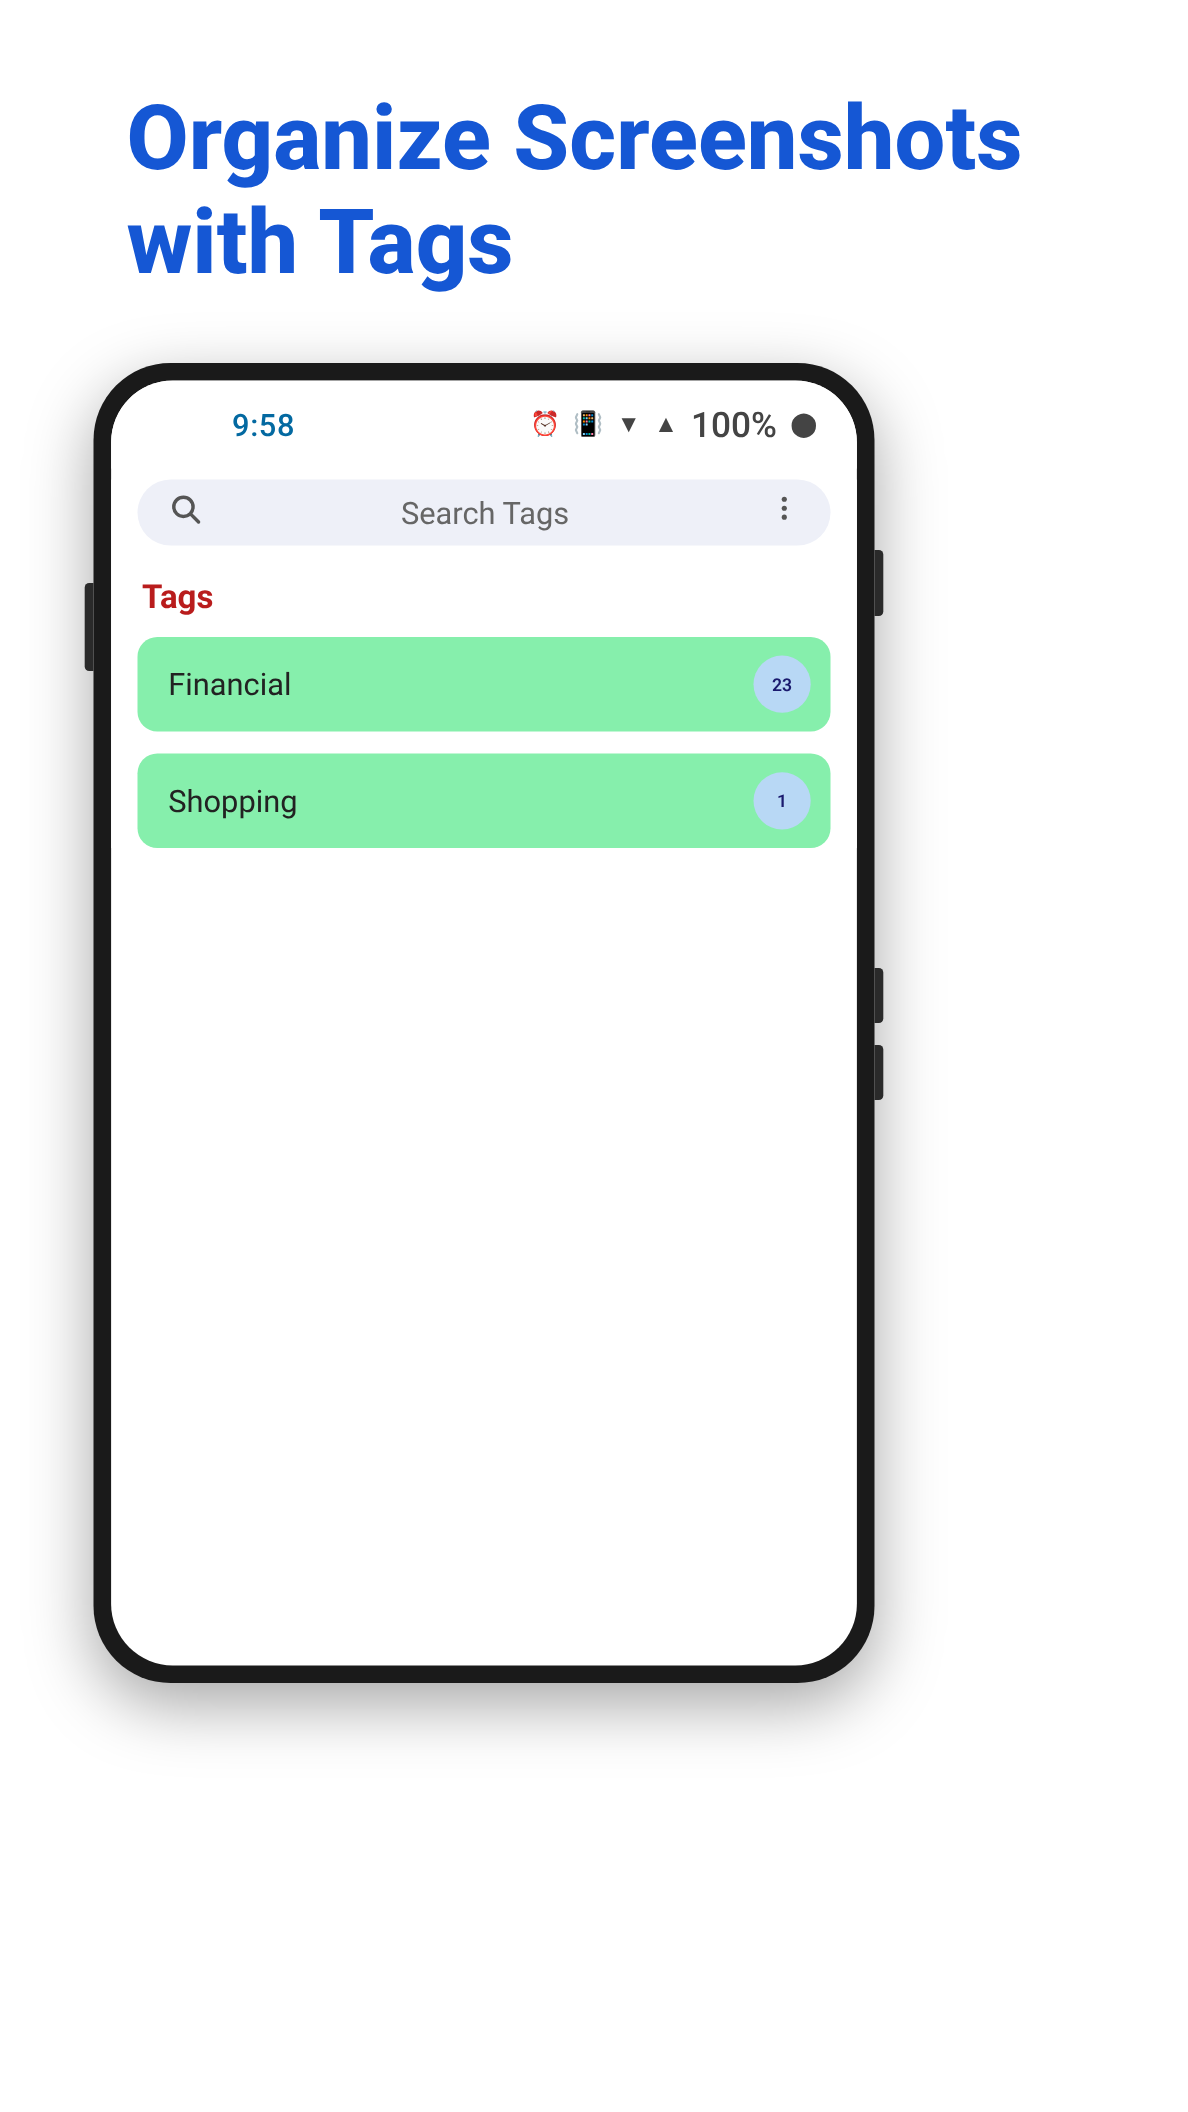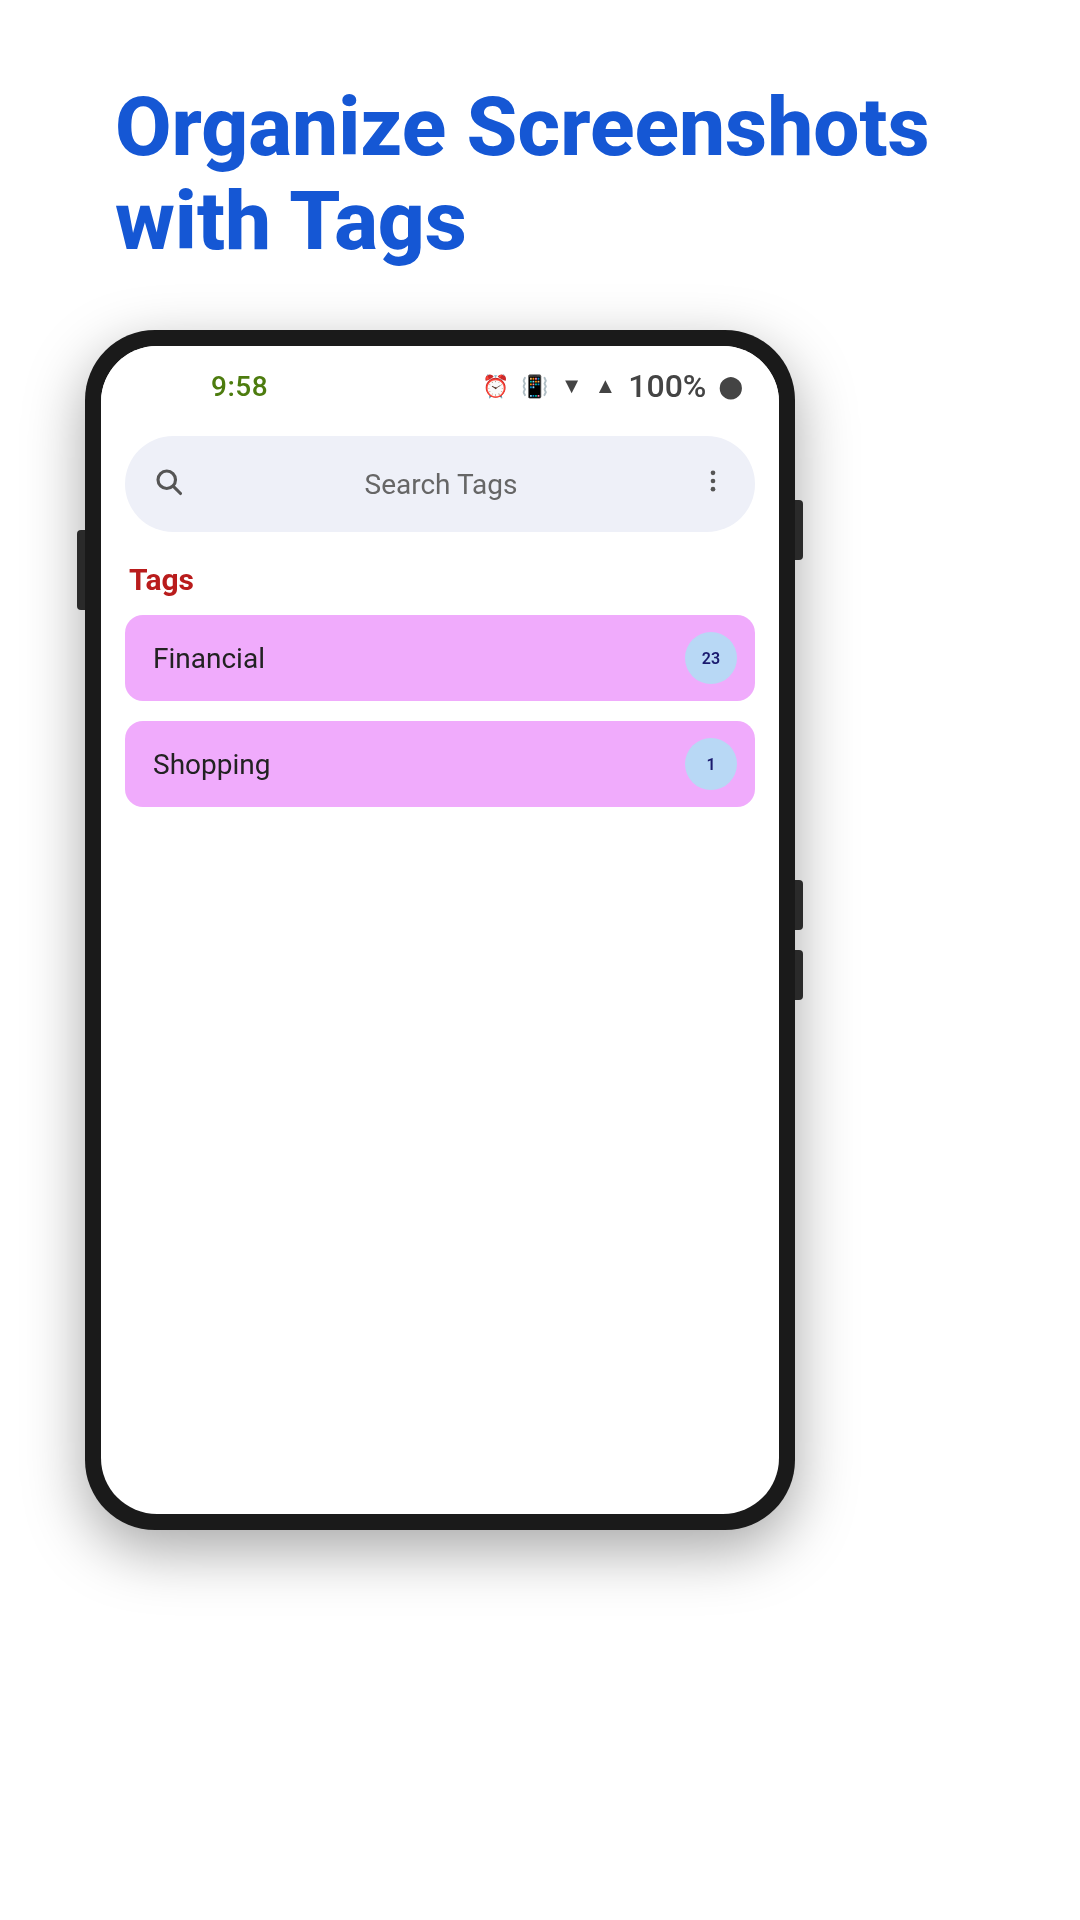--- a/index.html
+++ b/index.html
@@ -132,21 +132,21 @@
       background: #ffffff;
       display: flex;
       align-items: center;
       justify-content: space-between;
       padding: 0 36px 0 110px;
     }
 
     .status-time {
       font-size: 28px;
       font-weight: 500;
-      color: #4d7c0f;
+      color: #0369a1;
       letter-spacing: 0.5px;
     }
 
     .status-icons {
       display: flex;
       align-items: center;
       gap: 12px;
     }
 
     .status-icon {
@@ -164,21 +164,21 @@
     .app-content {
       background: #ffffff;
       padding: 0 24px;
     }
 
     
     .search-bar {
       margin: 10px 0 20px 0;
       background: #eef0f8;
       border-radius: 50px;
-      height: 96px;
+      height: 60px;
       display: flex;
       align-items: center;
       padding: 12px 28px;
       gap: 16px;
     }
 
     .search-icon-wrap {
       color: #555;
       font-size: 30px;
       flex-shrink: 0;
@@ -206,21 +206,21 @@
     .tags-label {
       font-size: 30px;
       font-weight: 700;
       color: #b91c1c;
       margin-bottom: 18px;
       padding-left: 4px;
     }
 
     
     .tag-item {
-      background: #f0abfc;
+      background: #86efac;
       border-radius: 18px;
       height: 86px;
       display: flex;
       align-items: center;
       justify-content: space-between;
       padding: 0 18px 0 28px;
       margin-bottom: 20px;
       gap: 36px;
     }
 

